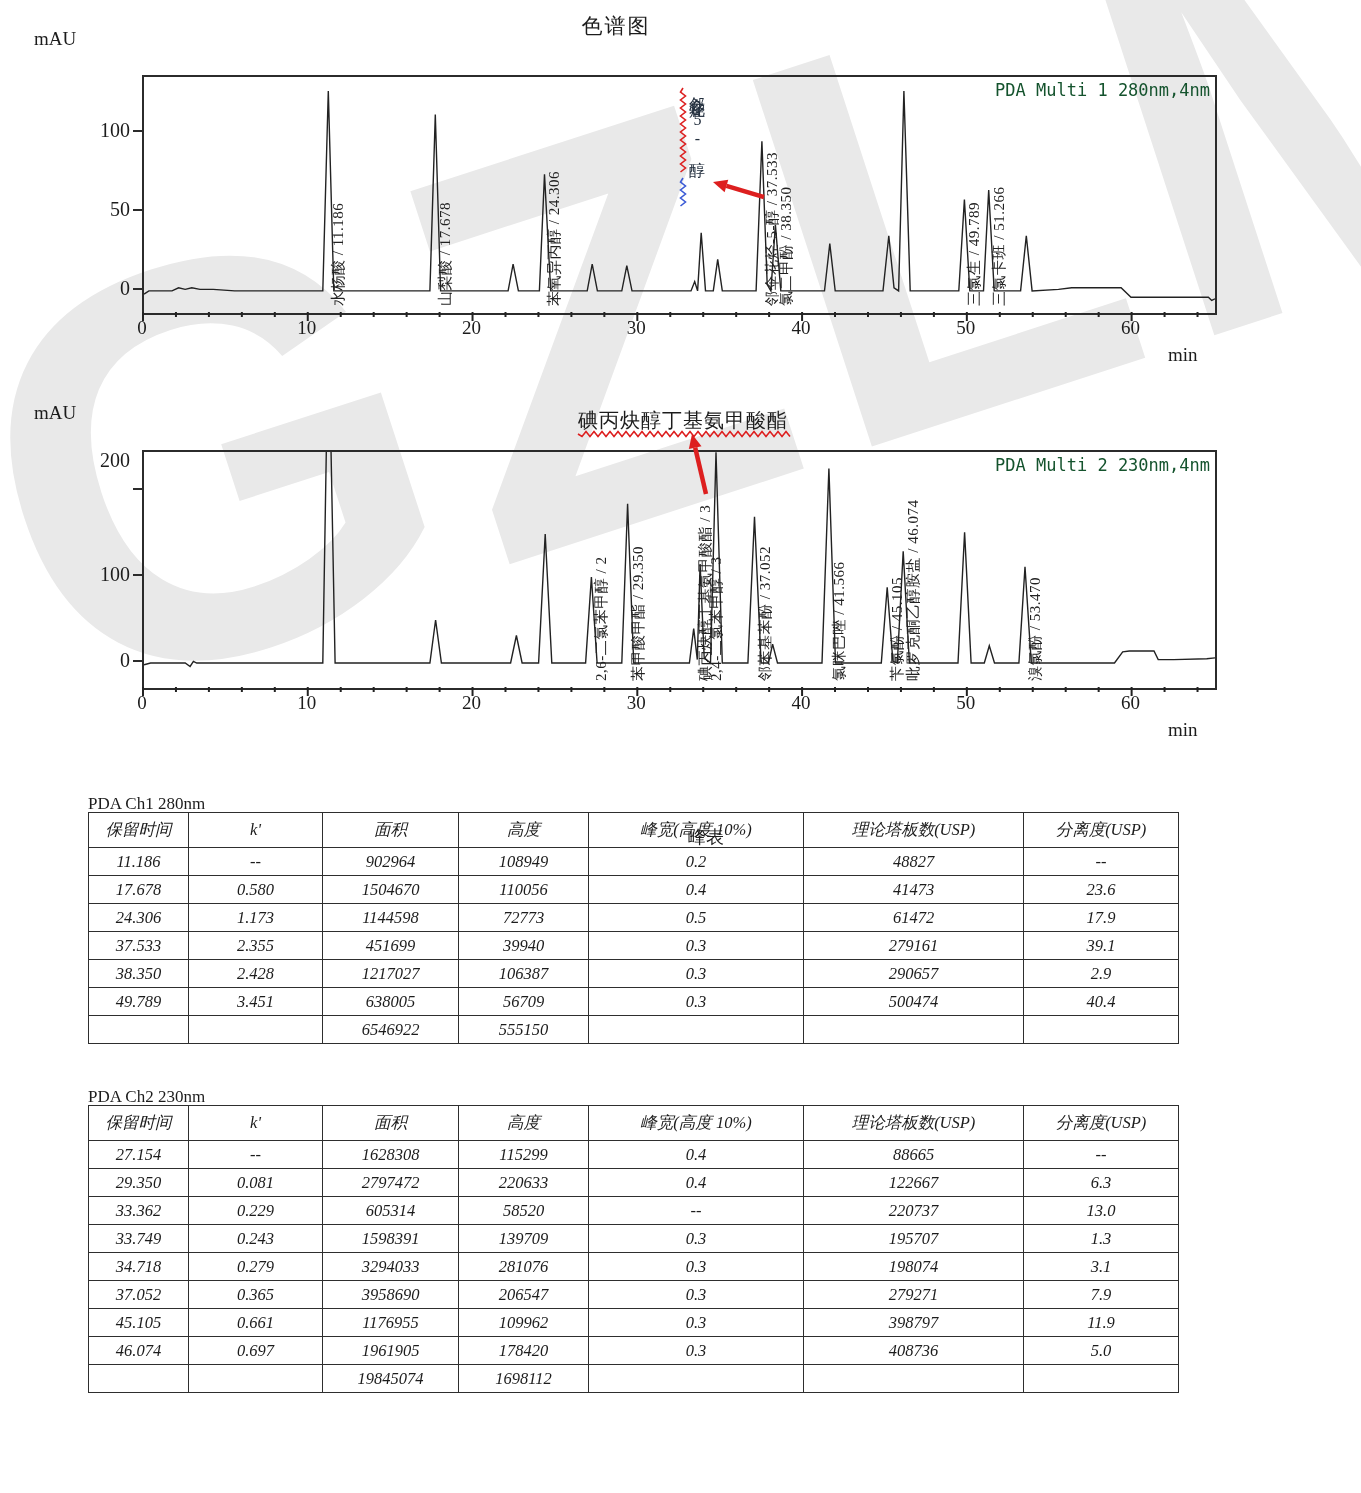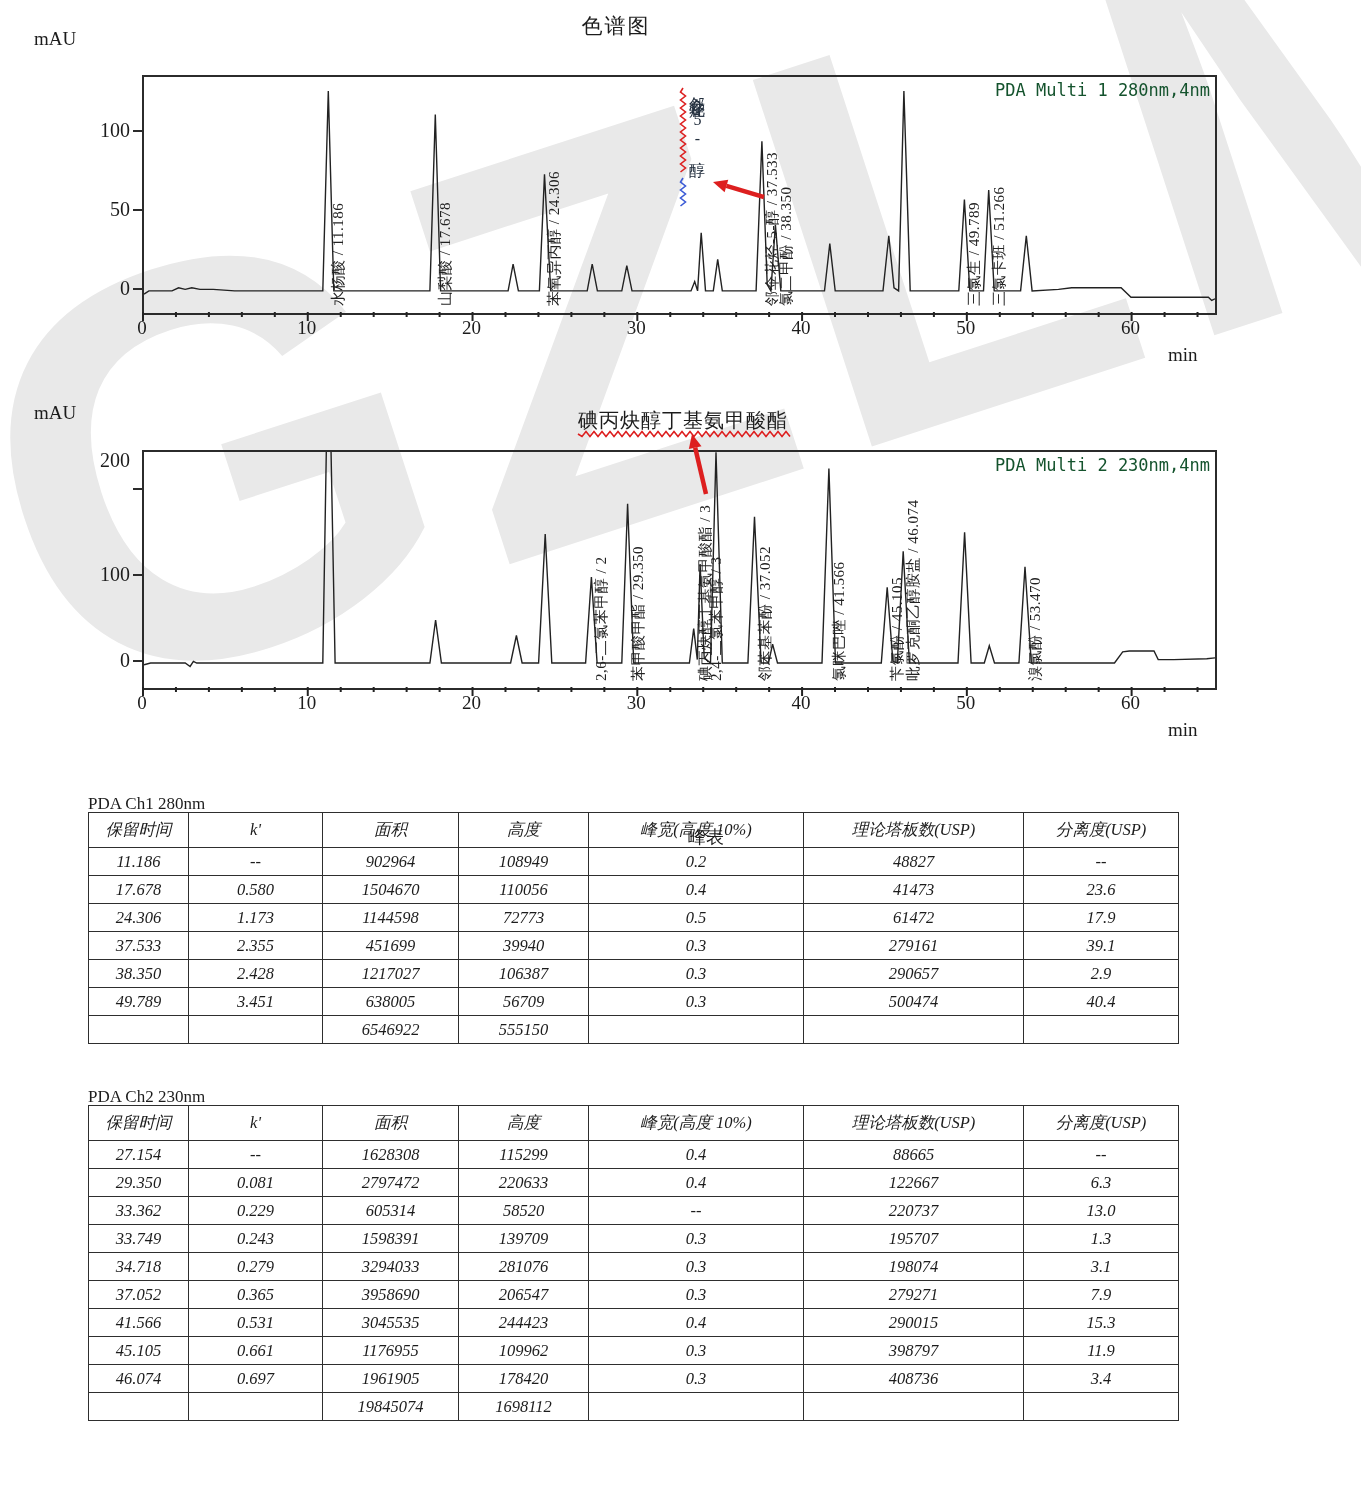--- a/index.html
+++ b/index.html
@@ -330,45 +330,36 @@
           <tr>
             <td>37.052</td>
             <td>0.365</td>
             <td>3958690</td>
             <td>206547</td>
             <td>0.3</td>
             <td>279271</td>
             <td>7.9</td>
           </tr>
           <tr>
-            <td>41.566</td>
-            <td>0.531</td>
-            <td>3045535</td>
-            <td>244423</td>
-            <td>0.4</td>
-            <td>290015</td>
-            <td>15.3</td>
-          </tr>
-          <tr>
             <td>45.105</td>
             <td>0.661</td>
             <td>1176955</td>
             <td>109962</td>
             <td>0.3</td>
             <td>398797</td>
             <td>11.9</td>
           </tr>
           <tr>
             <td>46.074</td>
             <td>0.697</td>
             <td>1961905</td>
             <td>178420</td>
             <td>0.3</td>
             <td>408736</td>
-            <td>3.4</td>
+            <td>5.0</td>
           </tr>
           <tr>
             <td></td>
             <td></td>
             <td>19845074</td>
             <td>1698112</td>
             <td></td>
             <td></td>
             <td></td>
           </tr>

